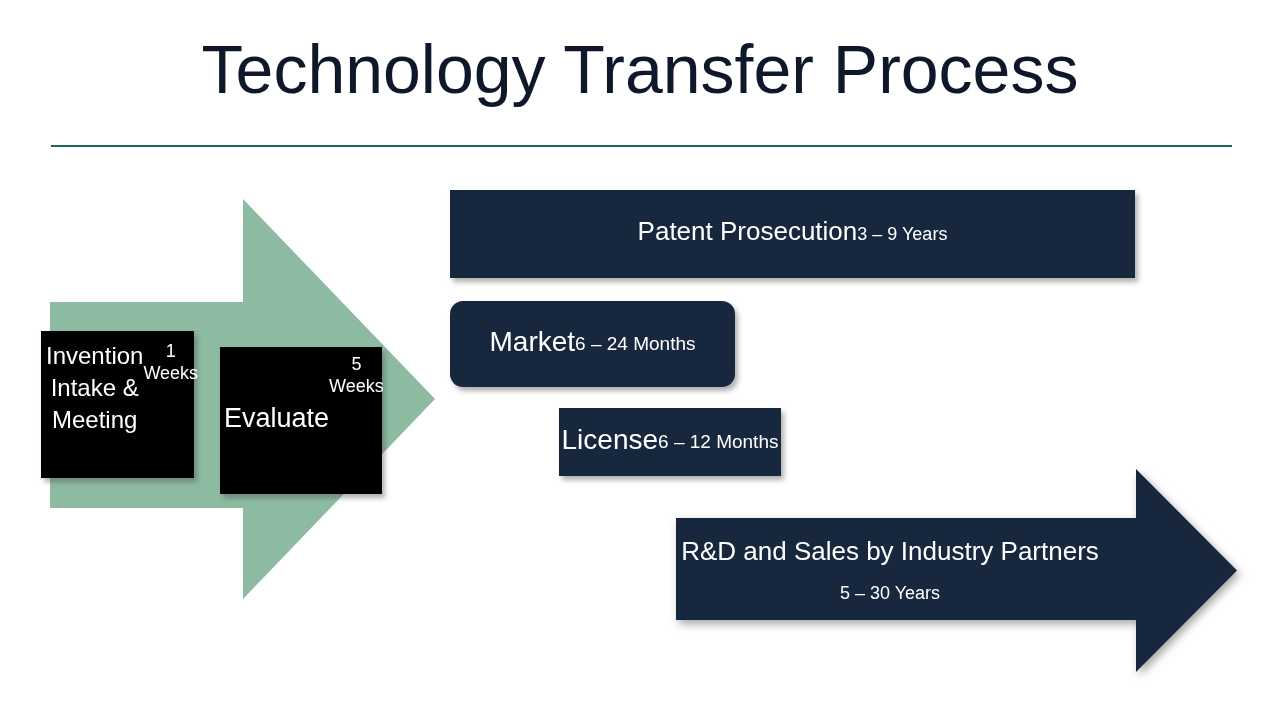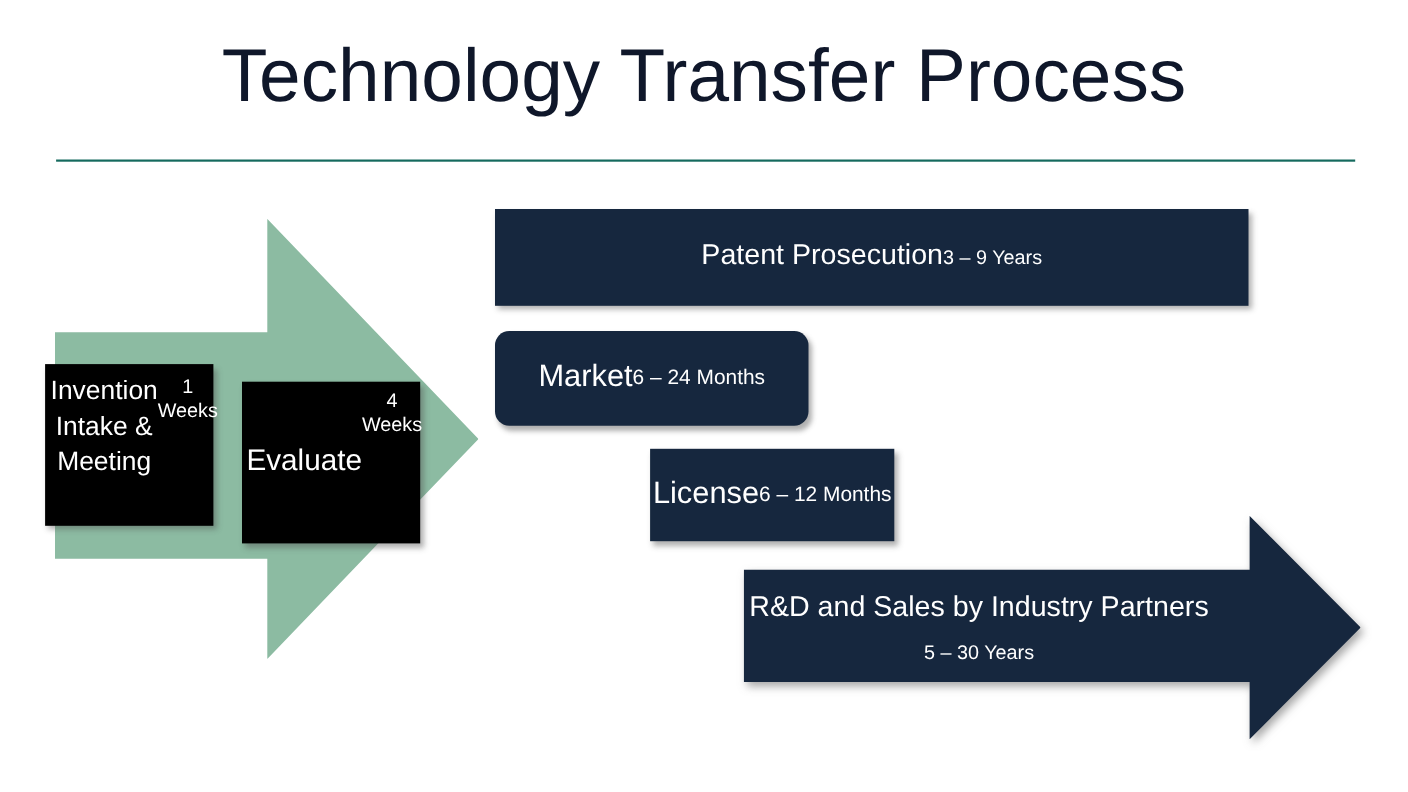--- a/index.html
+++ b/index.html
@@ -118,22 +118,21 @@
     left: 450px;
     top: 301px;
     width: 285px;
     height: 86px;
     border-radius: 13px;
   }
   .box-license {
     left: 559px;
     top: 408px;
     width: 222px;
-    height: 84px;
-    margin-left: 32px;
+    height: 68px;
   }
   .box-market .step-label, .box-license .step-label { font-size: 28px; line-height: 36px; margin-bottom: 5px; }
   .box-market .step-duration, .box-license .step-duration { font-size: 19px; line-height: 24px; }
 
   
   .rd-arrow-wrap {
     position: absolute;
     left: 676px;
     top: 469px;
     width: 561px;
@@ -173,21 +172,21 @@
 
   <div class="green-flow-arrow"></div>
 
   <div class="green-box box-invention">
     <div class="step-label">Invention Intake &amp; Meeting</div>
     <div class="step-duration">1 Weeks</div>
   </div>
 
   <div class="green-box box-evaluate">
     <div class="step-label">Evaluate</div>
-    <div class="step-duration">4 Weeks</div>
+    <div class="step-duration">5 Weeks</div>
   </div>
 
   <div class="navy-box box-patent">
     <div class="step-label">Patent Prosecution</div>
     <div class="step-duration">3 – 9 Years</div>
   </div>
 
   <div class="navy-box box-market">
     <div class="step-label">Market</div>
     <div class="step-duration">6 – 24 Months</div>

